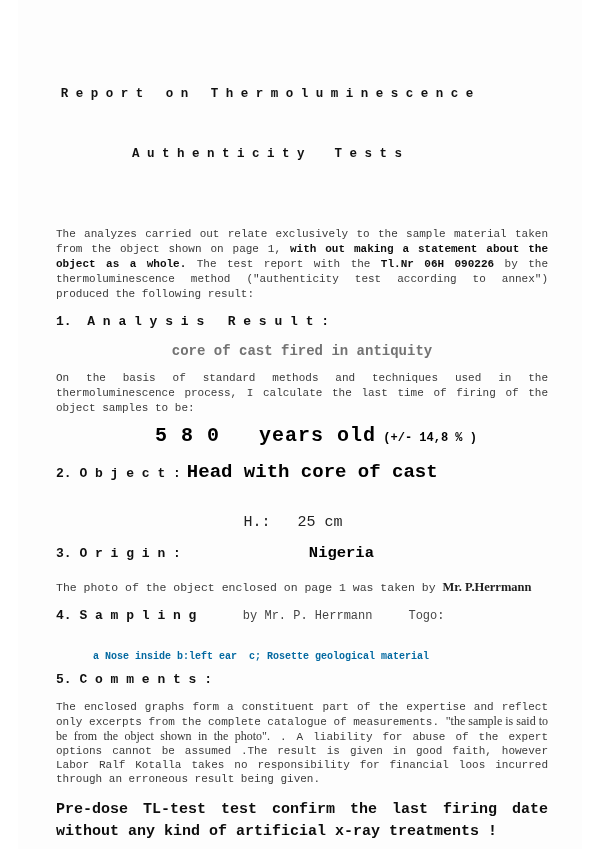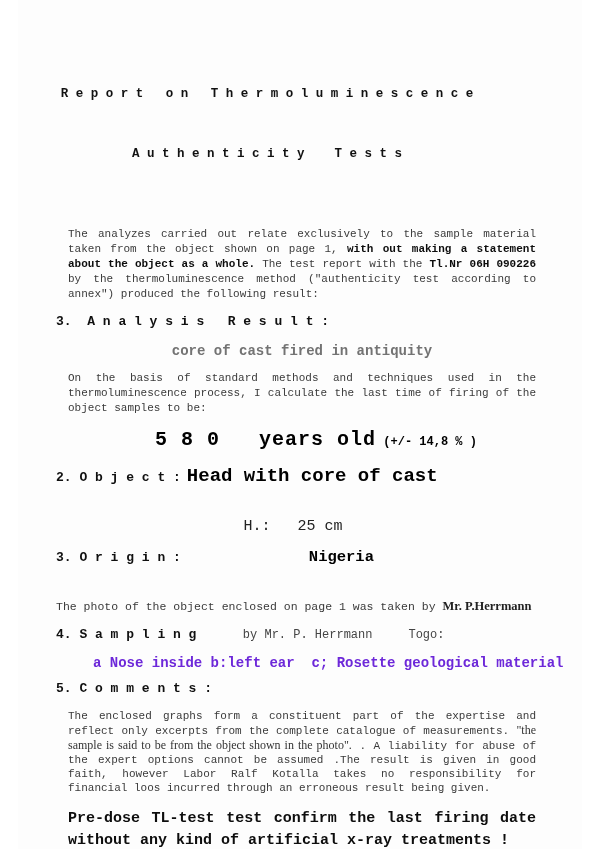--- a/index.html
+++ b/index.html
@@ -9,66 +9,66 @@
     margin: 0 auto;
     background: #fdfdfd;
     overflow: hidden;
     font-family: "Liberation Mono", "DejaVu Sans Mono", monospace;
     color: #3a3a3a;
     box-sizing: border-box;
     padding: 44px 34px 16px 38px;
   }
   .title { text-align: center; padding-right: 70px; font-weight: bold; color: #111;
            font-size: 12.5px; line-height: 20px; white-space: pre; }
-  .para { margin: 12px; text-align: justify; font-size: 11px; line-height: 15px; }
+  .para { margin: 0; text-align: justify; font-size: 11px; line-height: 15px; }
   .intro { margin-top: 23px; }
   .para b, .bold { color: #0d0d0d; }
   .heading { font-weight: bold; color: #101010; font-size: 13px; white-space: pre; }
   .h-sec { margin-top: 12px; }
   .result-line { margin-top: 14px; text-align: center; font-weight: bold;
                  color: #737373; font-size: 14px; }
   .basis { margin-top: 12px; }
   .age-line { margin-top: 8px; text-align: center; padding-left: 28px;
               font-weight: bold; color: #000; }
   .age { font-size: 20px; letter-spacing: 1px; white-space: pre; }
   .tolerance { font-size: 12px; white-space: pre; }
   .obj-line { margin-top: 14px; display: flex; align-items: baseline; }
   .obj-value { font-weight: bold; color: #000; font-size: 19px; margin-left: 6px; white-space: pre; }
   .height-line { margin-top: 31px; text-align: center; padding-right: 18px;
                  color: #222; font-size: 15px; white-space: pre; }
   .origin-line { margin-top: 13px; display: flex; align-items: baseline; }
   .origin-value { font-weight: bold; color: #000; font-size: 15.5px; margin-left: 128px; }
-  .photo-line { margin: 33px 0 0 0; font-size: 11.5px; }
+  .photo-line { margin: 18px 0 0 0; font-size: 11.5px; }
   .serif-credit { font-family: "Liberation Serif", "DejaVu Serif", serif;
                   font-weight: bold; font-size: 12.5px; color: #222; }
   .sampling-line { margin-top: 13px; display: flex; align-items: flex-end; gap: 32px; }
   .sampling-detail { font-size: 12px; white-space: pre; color: #444; }
-  .locations { margin-top: 13px; margin-left: 37px; font-weight: bold;
-               color: #6d28d9; font-size: 14px; white-space: pre; }
+  .locations { margin-top: 28px; margin-left: 37px; font-weight: bold;
+               color: #0369a1; font-size: 10px; white-space: pre; }
   .comments-head { margin-top: 10px; }
   .comments-para { margin-top: 13px; line-height: 14px; }
   .serif-inline { font-family: "Liberation Serif", "DejaVu Serif", serif; font-size: 12px; color: #333; }
   .predose { margin-top: 13px; font-weight: bold; color: #0d0d0d;
              font-size: 15px; line-height: 22px; }
   .dose-line { margin-top: 12px; margin-left: 82px; font-weight: bold;
                color: #000; font-size: 12.5px; white-space: pre; }
 </style>
 </head>
 <body>
 
 <div class="page">
 
   <div class="title">
     <div>R e p o r t   o n   T h e r m o l u m i n e s c e n c e</div>
     <div>A u t h e n t i c i t y    T e s t s</div>
   </div>
 
   <p class="para intro"><span>The analyzes carried out relate exclusively to the sample material taken from the object shown on page 1, </span><b>with out making a statement about the object as a whole.</b><span>  The test report with the </span><b>Tl.Nr 06H 090226</b><span> by the thermoluminescence method ("authenticity test according to annex") produced the following result:</span></p>
 
-  <div class="heading h-sec">3.  A n a l y s i s   R e s u l t :</div>
+  <div class="heading h-sec">1.  A n a l y s i s   R e s u l t :</div>
 
   <div class="result-line">core of cast fired in antiquity</div>
 
   <p class="para basis">On the basis of standard methods and techniques used in the  thermoluminescence process, I calculate the last time of firing of the object samples to be:</p>
 
   <div class="age-line"><span class="age">5 8 0   years old</span><span class="tolerance"> (+/- 14,8 % )</span></div>
 
   <div class="obj-line">
     <span class="heading">2. O b j e c t :</span>
     <span class="obj-value">Head with core of cast</span>

